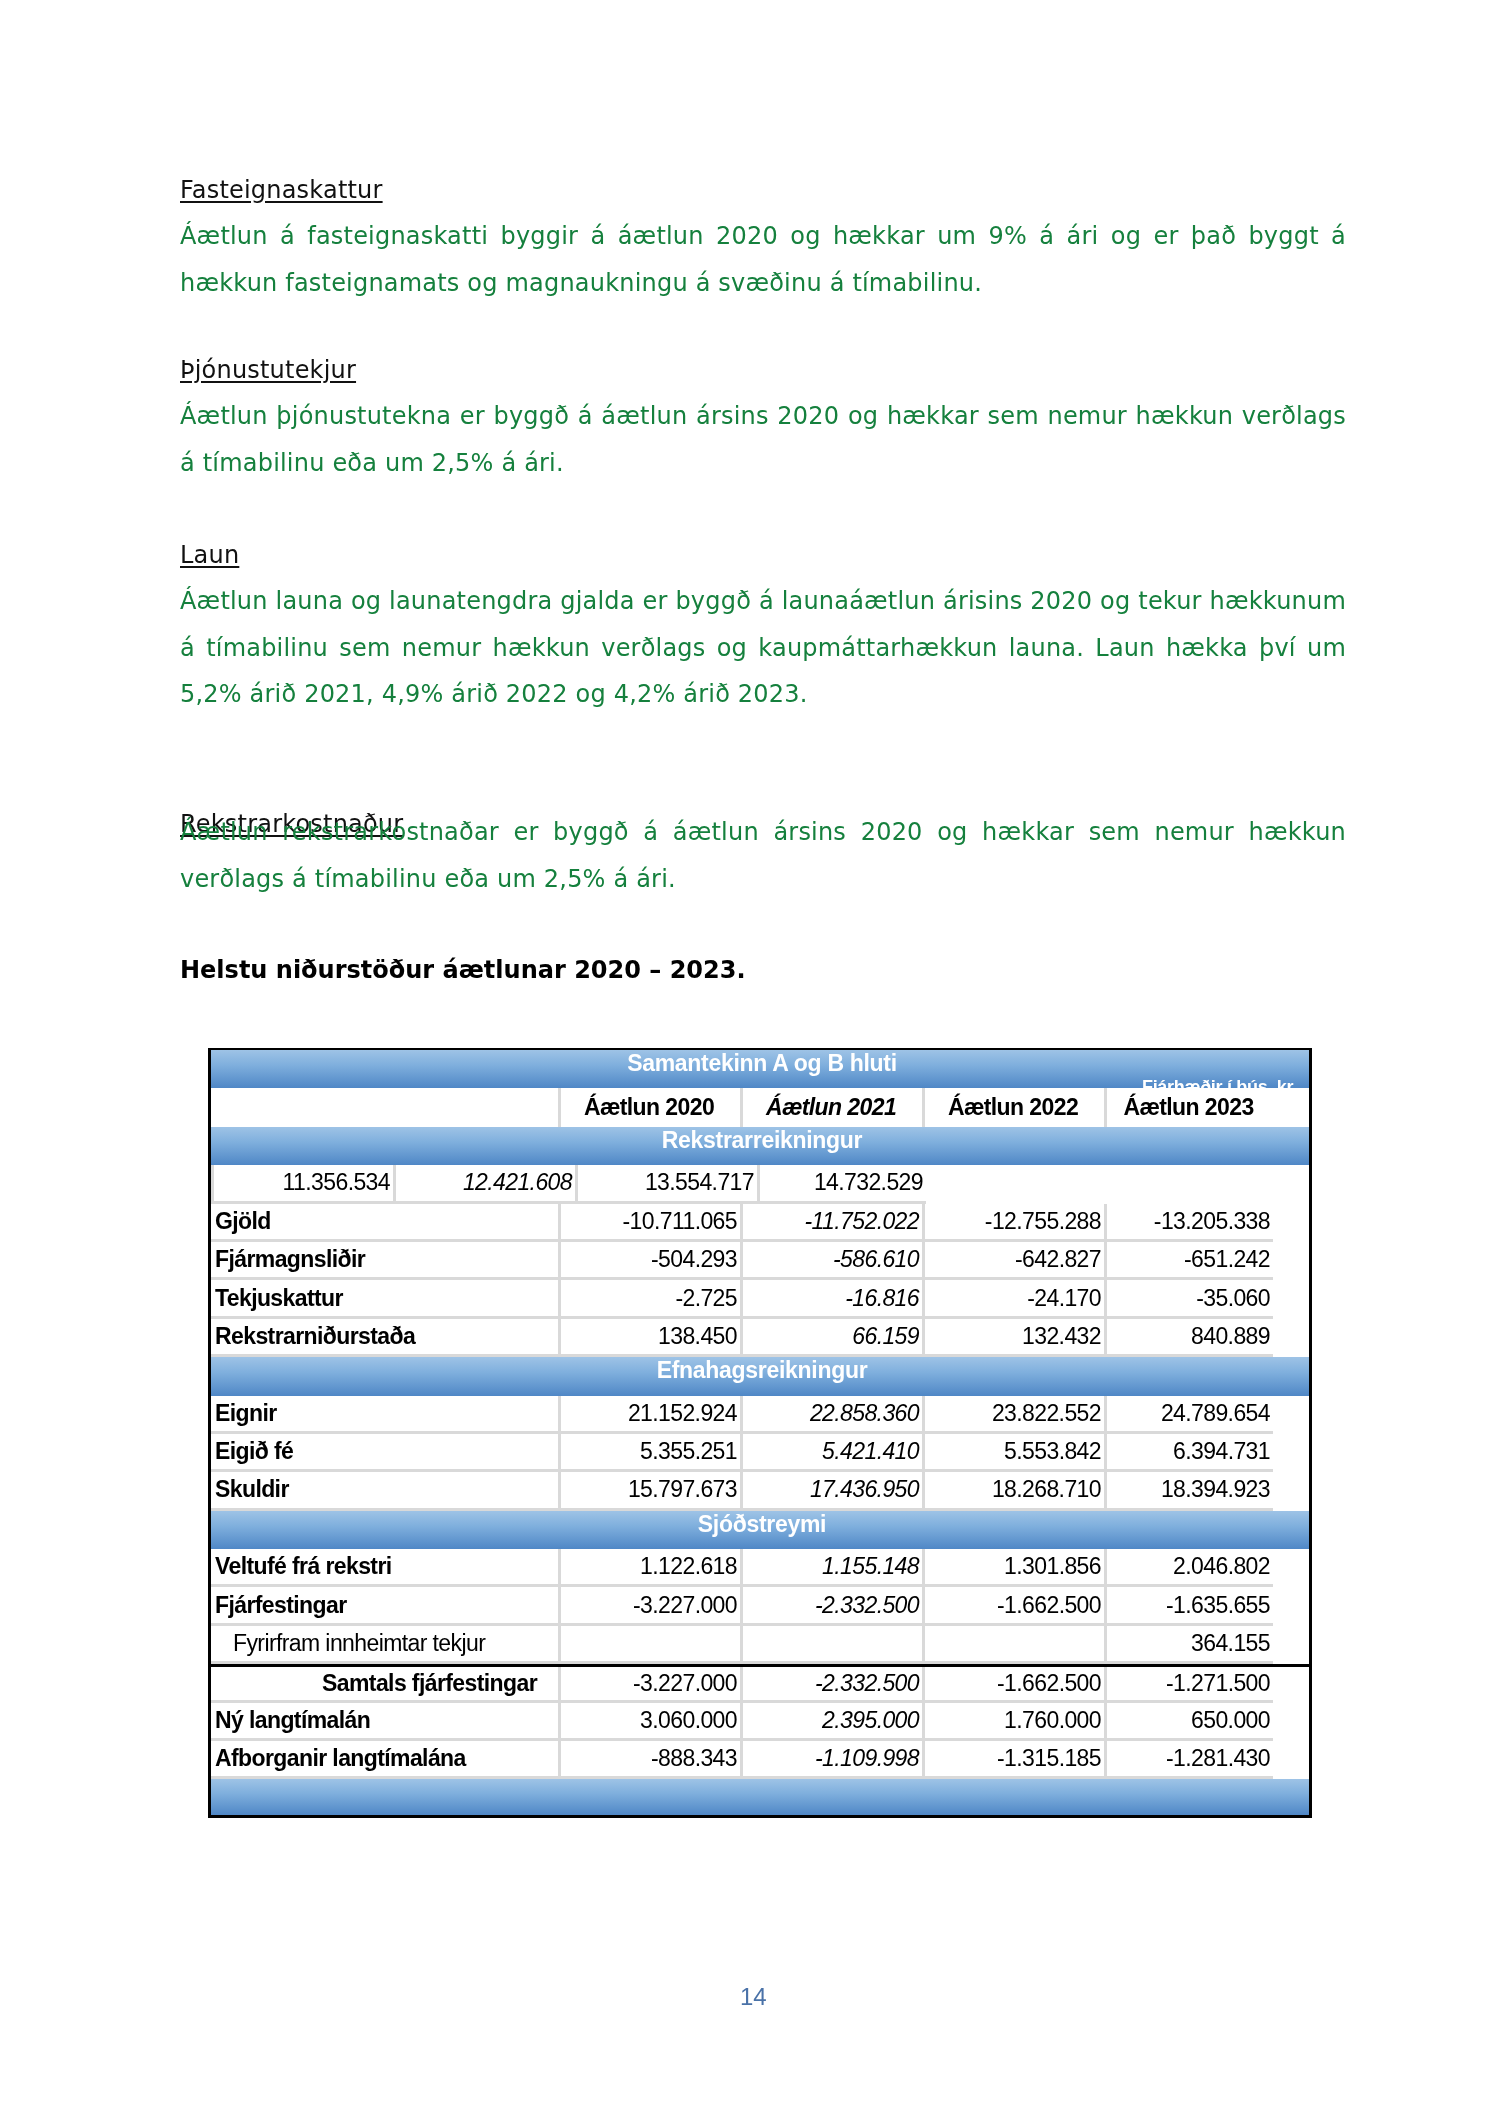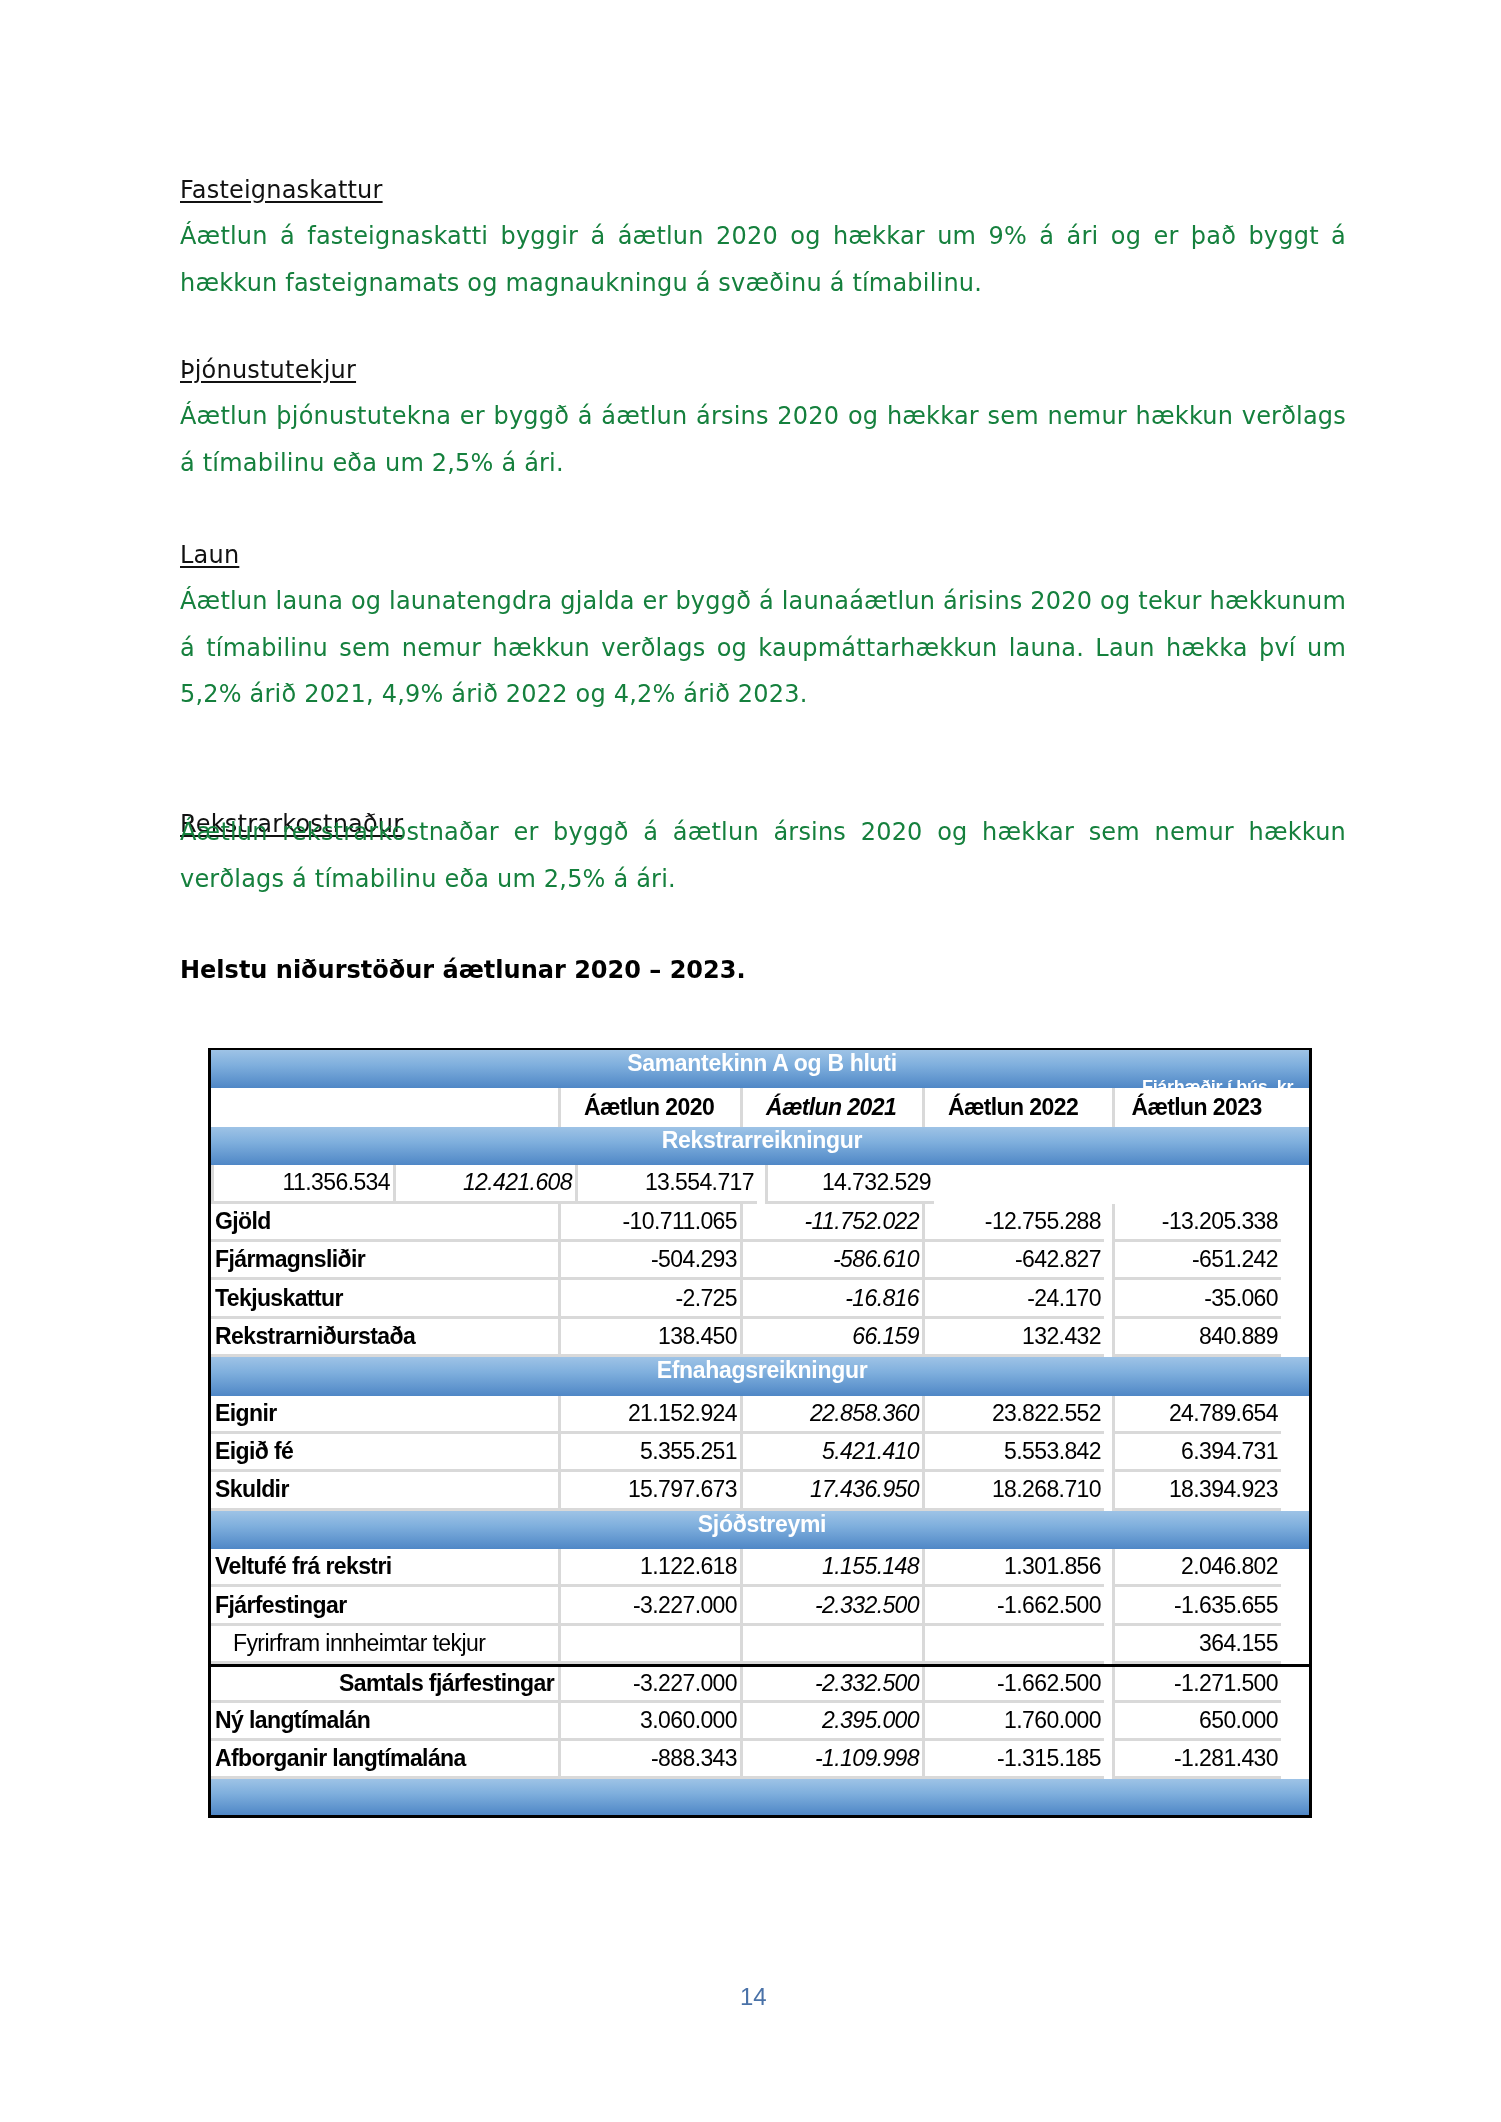--- a/index.html
+++ b/index.html
@@ -33,26 +33,26 @@
     .band .right { margin-left: auto; font-size: 18px; padding-right: 12px; }
     .cell {
       box-sizing: border-box; display: flex; align-items: center; justify-content: flex-end;
       font-size: 23px; color: #000; padding-right: 3px; letter-spacing: -0.6px;
       border-left: 3px solid #d9d9d9; border-bottom: 3px solid #d9d9d9;
     }
     .c0 { width: 347px; justify-content: flex-start; padding-left: 4px; border-left: none; font-weight: bold; }
     .c1 { width: 182px; }
     .c2 { width: 182px; font-style: italic; }
     .c3 { width: 182px; }
-    .c4 { width: 169px; margin-left: 8px; }
+    .c4 { width: 169px; }
     .hdr .cell { justify-content: center; font-weight: bold; border-bottom: none; }
     .hdr .c0 { border-bottom: none; }
     .sub .c0 { font-weight: normal; padding-left: 22px; }
     .total { border-top: 3px solid #000; }
-    .total .c0 { justify-content: flex-end; padding-right: 4px; }
+    .total .c0 { justify-content: flex-end; padding-right: 21px; }
     .footer-band { height: 36px; }
     .pagenum {
       position: absolute; left: 740px; top: 1983px;
       font-family: "Liberation Sans", sans-serif; font-size: 24px; color: #4a72a8;
     }
   </style>
 </head>
 <body>
 
 <div class="page">

